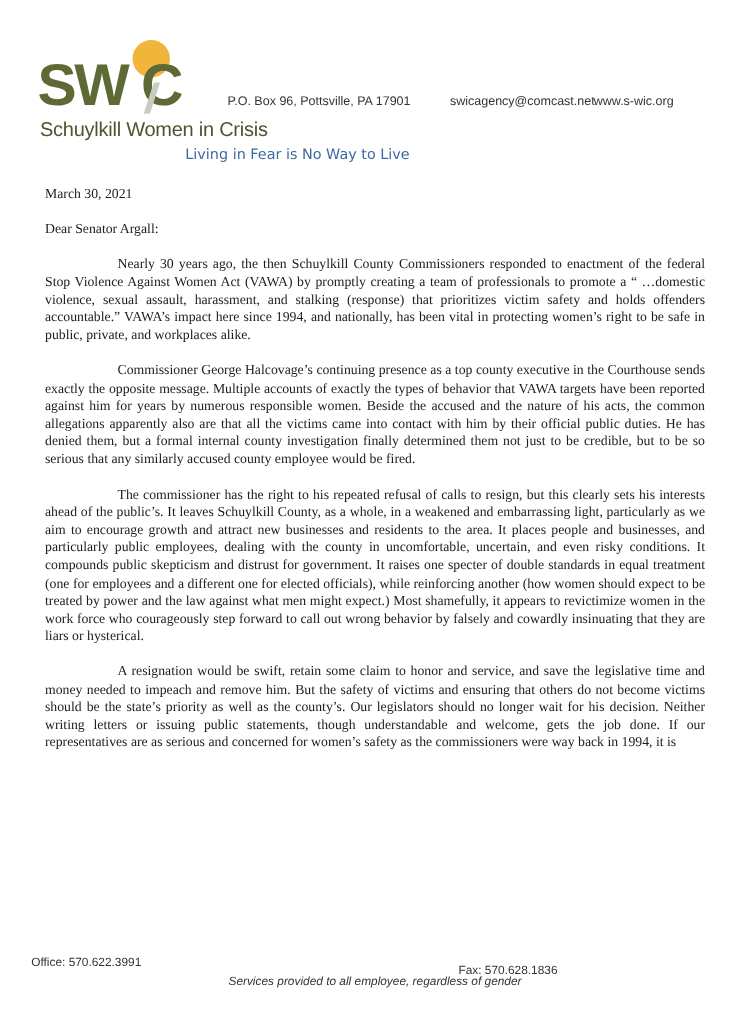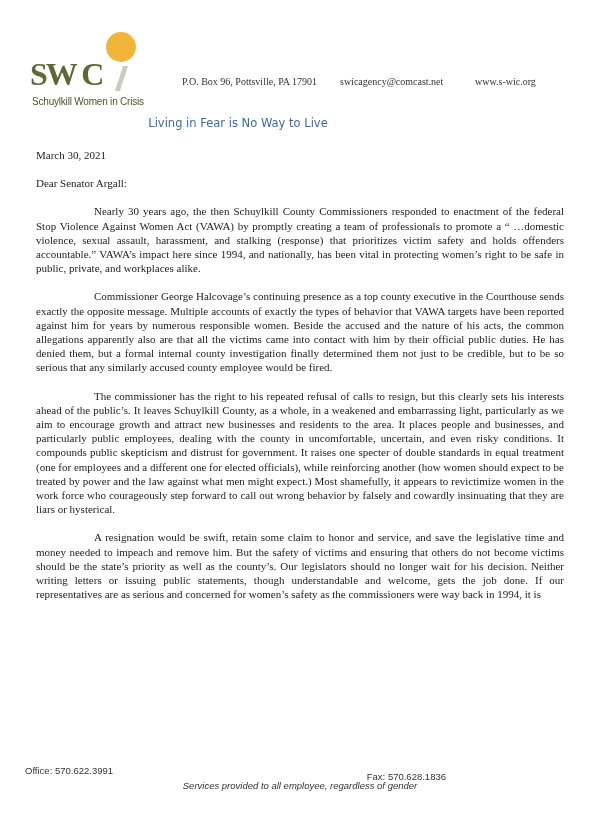--- a/index.html
+++ b/index.html
@@ -1,23 +1,23 @@
 <!DOCTYPE html>
 <html><head>
   <meta charset="utf-8">
   <style>
     html, body { margin: 0; padding: 0; background: #ffffff; }
     body { width: 600px; height: 813px; position: relative; overflow: hidden; color: #1a1a1a; }
     .letterhead { position: absolute; left: 0; top: 0; width: 600px; height: 140px; }
     .logo { position: absolute; left: 28px; top: 30px; width: 130px; height: 80px; }
     .logo-sun { position: absolute; left: 78px; top: 2px; width: 30px; height: 30px; border-radius: 50%; background: #f2b53c; }
-    .logo-text { position: absolute; left: 2px; top: 28px; font-family: Liberation Serif, serif; font-weight: bold; font-size: 32px; letter-spacing: -2px; color: #5e6a35; line-height: 1; }
+    .logo-text { position: absolute; left: 2px; top: 14px; font-family: Liberation Sans, sans-serif; font-weight: bold; font-size: 47px; letter-spacing: -2px; color: #5e6a35; line-height: 1; }
     .logo-i { position: absolute; left: 91px; top: 36px; width: 5px; height: 25px; background: #c9cdc0; transform: skewX(-18deg); }
-    .logo-tag { position: absolute; left: 4px; top: 66px; font-family: "Liberation Sans", sans-serif; font-size: 10px; color: #4d5530; letter-spacing: -0.2px; white-space: nowrap; }
-    .contact { position: absolute; top: 76px; font-family: Liberation Serif, serif; font-size: 10px; color: #333; white-space: nowrap; }
+    .logo-tag { position: absolute; left: 4px; top: 66px; font-family: "Liberation Sans", sans-serif; font-size: 16px; color: #4d5530; letter-spacing: -0.2px; white-space: nowrap; }
+    .contact { position: absolute; top: 76px; font-family: Liberation Sans, sans-serif; font-size: 10px; color: #333; white-space: nowrap; }
     .motto { position: absolute; left: 0; width: 476px; top: 116px; text-align: center; font-family: "DejaVu Sans", sans-serif; font-size: 11.5px; color: #3c6aa0; }
     .letter { position: absolute; left: 36px; top: 140px; width: 528px; font-family: "Liberation Serif", serif; font-size: 11px; line-height: 14.2px; color: #1c1c1c; }
     .letter p { margin: 0; }
     .date { margin-top: 8px !important; }
     .addr { margin-top: 29px !important; }
     .salutation { margin-top: 14px !important; }
     .para { margin-top: 14px !important; text-indent: 58px; text-align: justify; }
     .footer { position: absolute; left: 0; width: 476px; top: 765px; height: 40px; font-family: Liberation Sans, sans-serif; font-size: 9.5px; color: #333; }
     .footer .office { position: absolute; left: 25px; top: 0; }
     .footer .hotline { position: absolute; left: 0; width: 600px; text-align: center; top: 0; }
@@ -28,21 +28,21 @@
 <body>
 
 <div class="letterhead">
   <div class="logo">
     <div class="logo-sun"></div>
     <div class="logo-text">SW C</div>
     <div class="logo-i"></div>
     <div class="logo-tag">Schuylkill Women in Crisis</div>
   </div>
   <div class="contact" style="left:182px;">P.O. Box 96, Pottsville, PA  17901</div>
-  <div class="contact" style="left:340px;">swicagency@comcast.net</div>
+  <div class="contact" style="left:360px;">swicagency@comcast.net</div>
   <div class="contact" style="left:475px;">www.s-wic.org</div>
   <div class="motto">Living in Fear is No Way to Live</div>
 </div>
 
 <div class="letter">
   <p class="date">March 30, 2021</p>
   <p class="salutation">Dear Senator Argall:</p>
   <p class="para">Nearly 30 years ago, the then Schuylkill County Commissioners responded to enactment of the federal Stop Violence Against Women Act (VAWA) by promptly creating a team of professionals to promote a “ …domestic violence, sexual assault, harassment, and stalking (response) that prioritizes victim safety and holds offenders accountable.” VAWA’s impact here since 1994, and nationally, has been vital in protecting women’s right to be safe in public, private, and workplaces alike.</p>
   <p class="para">Commissioner George Halcovage’s continuing presence as a top county executive in the Courthouse sends exactly the opposite message. Multiple accounts of exactly the types of behavior that VAWA targets have been reported against him for years by numerous responsible women. Beside the accused and the nature of his acts, the common allegations apparently also are that all the victims came into contact with him by their official public duties. He has denied them, but a formal internal county investigation finally determined them not just to be credible, but to be so serious that any similarly accused county employee would be fired.</p>
   <p class="para">The commissioner has the right to his repeated refusal of calls to resign, but this clearly sets his interests ahead of the public’s. It leaves Schuylkill County, as a whole, in a weakened and embarrassing light, particularly as we aim to encourage growth and attract new businesses and residents to the area. It places people and businesses, and particularly public employees, dealing with the county in uncomfortable, uncertain, and even risky conditions. It compounds public skepticism and distrust for government. It raises one specter of double standards in equal treatment (one for employees and a different one for elected officials), while reinforcing another (how women should expect to be treated by power and the law against what men might expect.) Most shamefully, it appears to revictimize women in the work force who courageously step forward to call out wrong behavior by falsely and cowardly insinuating that they are liars or hysterical.</p>

